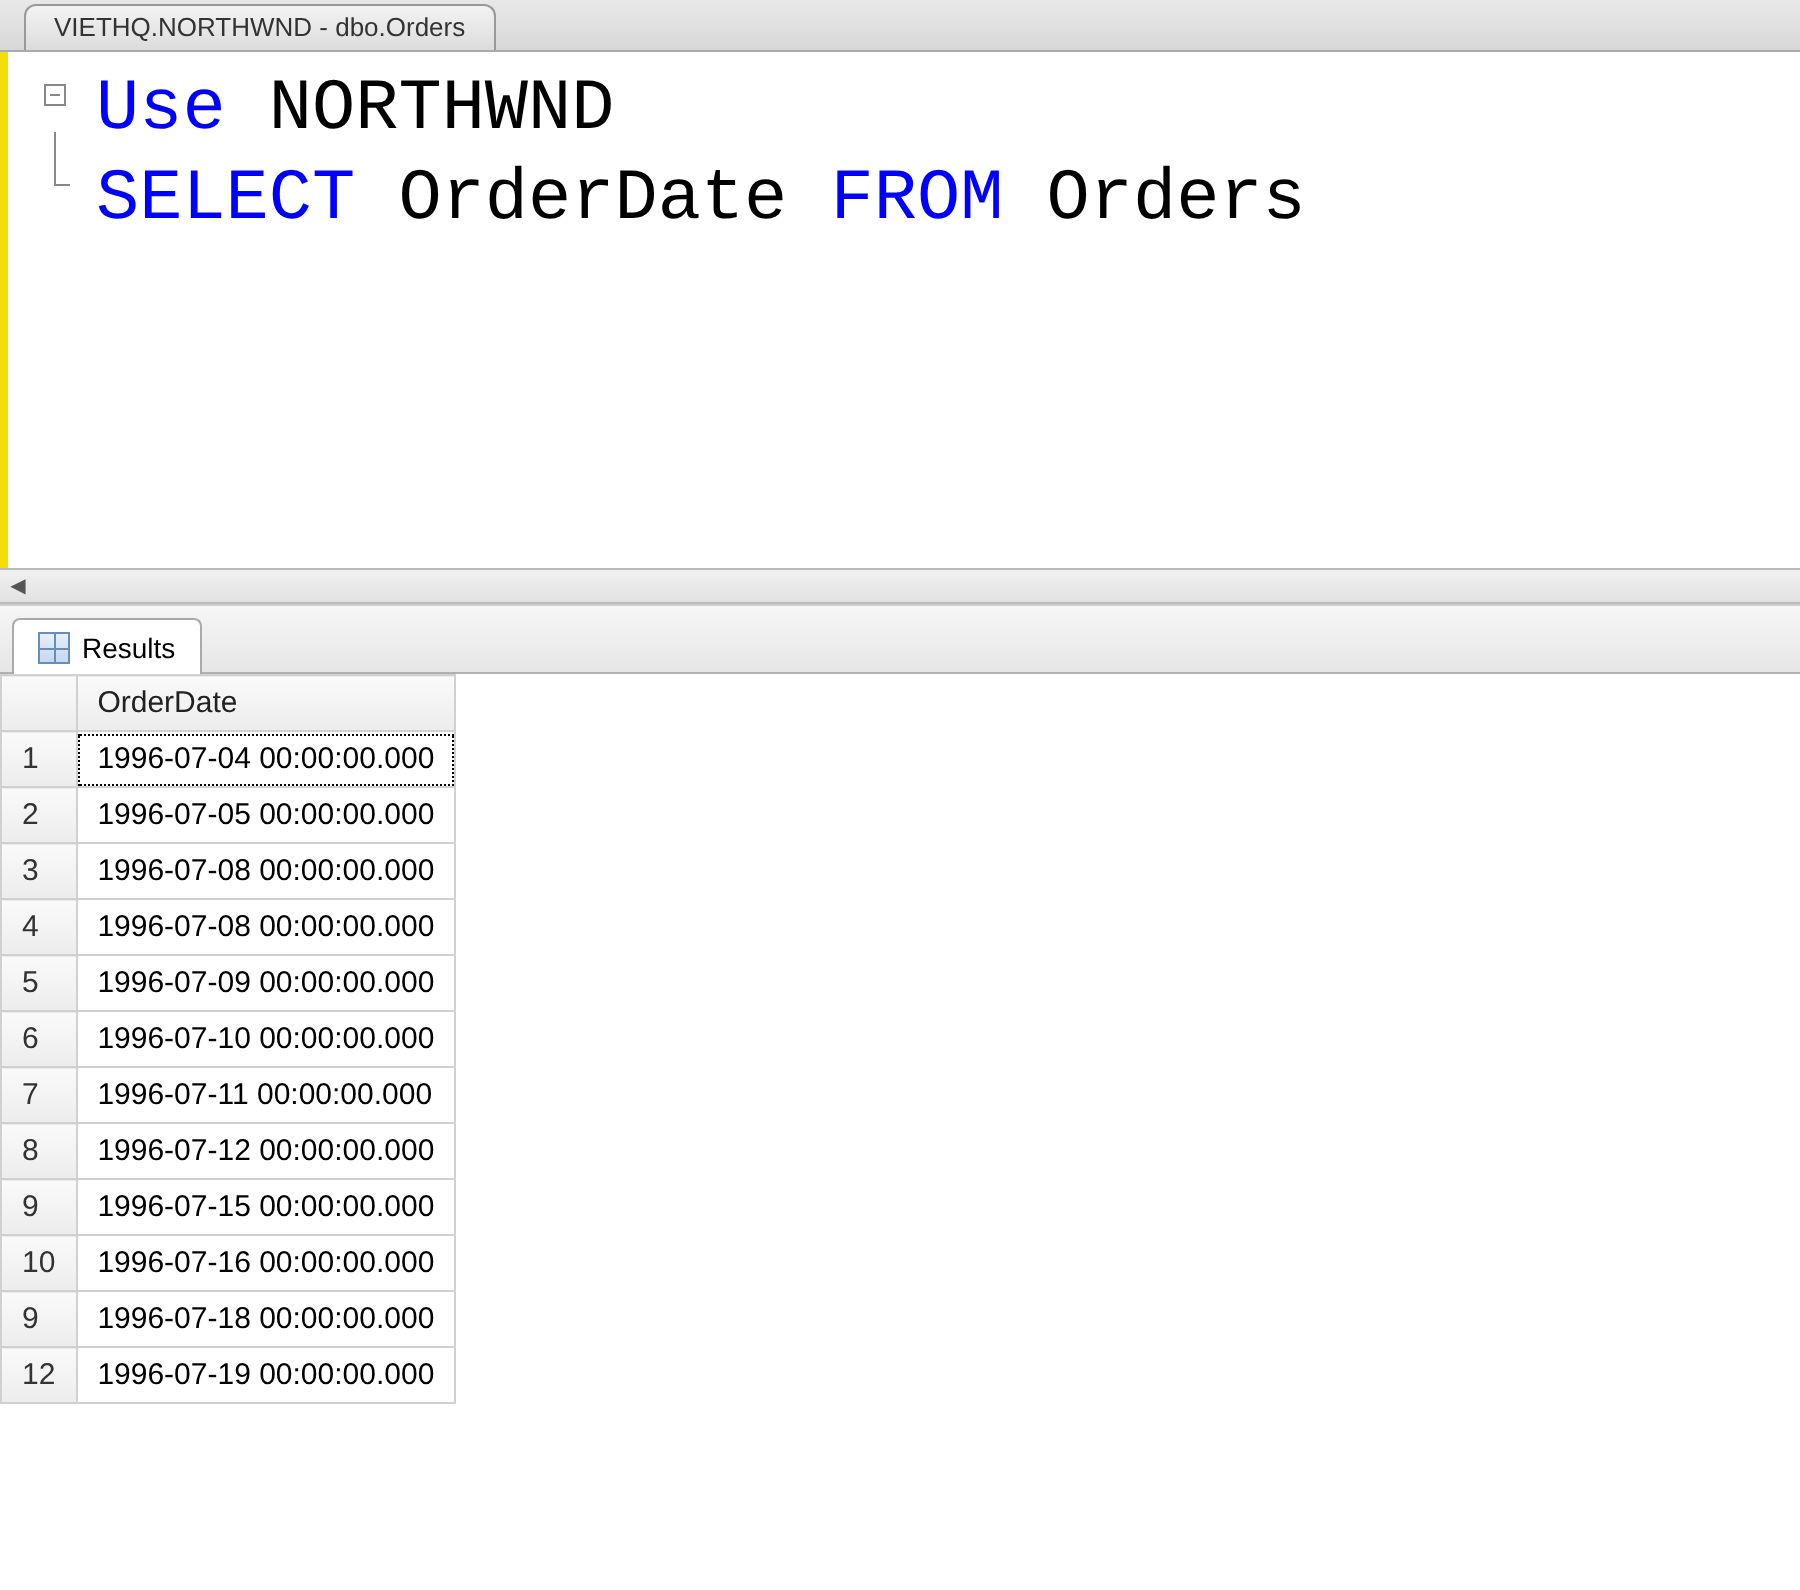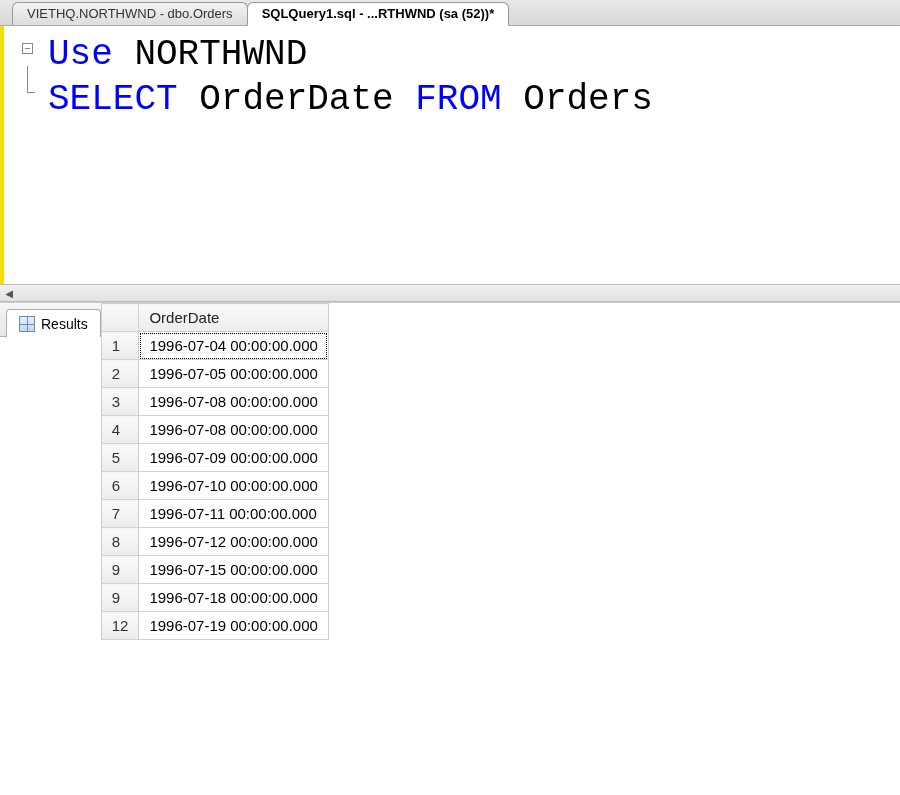--- a/index.html
+++ b/index.html
@@ -117,21 +117,21 @@
       align-items: center;
       justify-content: center;
       color: #555;
       font-size: 10px;
       cursor: pointer;
     }
     
     .results-panel {
       flex: 1 1 auto;
       display: flex;
-      flex-direction: row;
+      flex-direction: column;
       border-top: 1px solid #ccc;
     }
     .results-tabs {
       display: flex;
       align-items: flex-end;
       background: linear-gradient(#f6f6f6, #e6e6e6);
       height: 34px;
       border-bottom: 1px solid #b0b0b0;
       padding-left: 6px;
       gap: 2px;
@@ -219,21 +219,20 @@
       outline: 1px dotted #000;
       outline-offset: -2px;
       margin-left: 40px;
     }
   </style>
 </head>
 <body>
 
 <div class="tabs-bar">
   <div class="tab inactive">VIETHQ.NORTHWND - dbo.Orders</div>
-  <div class="tab active">SQLQuery1.sql - ...RTHWND (sa (52))*</div>
 </div>
 
 <div class="editor">
   <div class="gutter">
     <span class="fold-box"></span>
     <span class="fold-line"></span>
     <span class="fold-end"></span>
   </div>
   <div class="code"><span class="kw">Use</span><span class="ident"> NORTHWND</span>
 <span class="kw">SELECT</span><span class="ident"> OrderDate </span><span class="kw">FROM</span><span class="ident"> Orders</span></div>
@@ -289,20 +288,24 @@
           </tr>
           <tr>
             <td class="rownum-col">8</td>
             <td class="data-cell">1996-07-12 00:00:00.000</td>
           </tr>
           <tr>
             <td class="rownum-col">9</td>
             <td class="data-cell">1996-07-15 00:00:00.000</td>
           </tr>
           <tr>
+            <td class="rownum-col">10</td>
+            <td class="data-cell">1996-07-16 00:00:00.000</td>
+          </tr>
+          <tr>
             <td class="rownum-col">9</td>
             <td class="data-cell">1996-07-18 00:00:00.000</td>
           </tr>
           <tr>
             <td class="rownum-col">12</td>
             <td class="data-cell">1996-07-19 00:00:00.000</td>
           </tr>
         </tbody>
     </table>
   </div>

